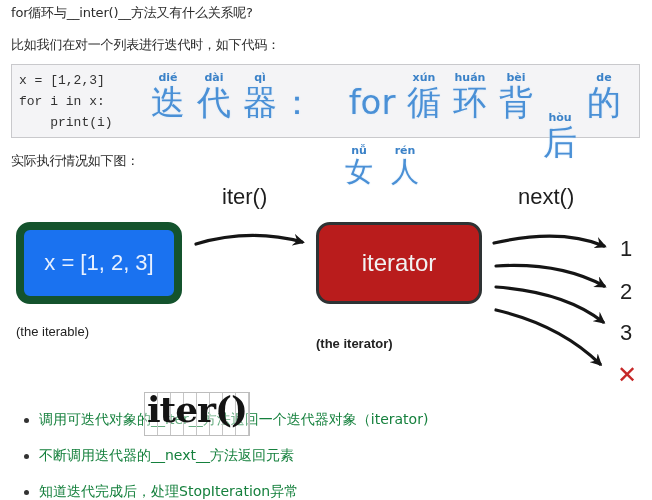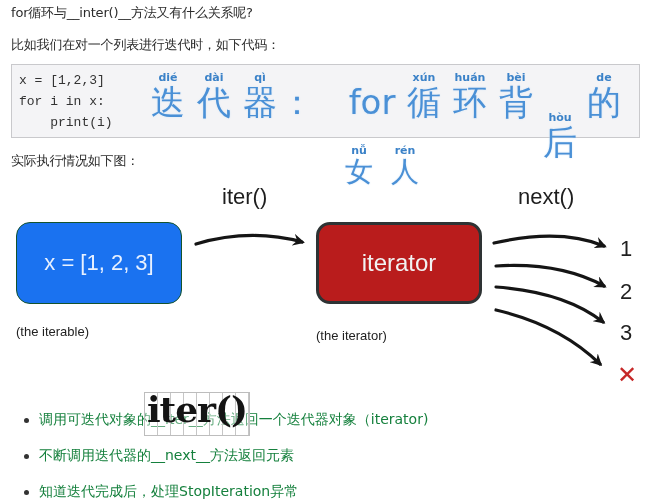--- a/index.html
+++ b/index.html
@@ -21,21 +21,21 @@
     left:7px; top:5px; white-space:pre;
   }
   .hw { color:#3d86cf; font-family:"DejaVu Sans",sans-serif; }
   .pinyin { font-size:11px; font-weight:bold; color:#3b82c8; text-align:center; }
   .hanzi { font-size:34px; color:#4a90d6; text-align:center; line-height:36px; text-shadow:0 0 2px #cfe3f6; }
   .diagram-label { font-family:"Liberation Sans",sans-serif; color:#1e1e1e; }
   .box {
     border-radius:14px; box-sizing:border-box; display:flex; align-items:center; justify-content:center;
     font-family:"Liberation Sans",sans-serif;
   }
-  .box-blue { left:16px; top:222px; width:166px; height:82px; background:#1a72f0; border:1px solid #14532d; color:#e8f1ff; font-size:22px; }
+  .box-blue { left:16px; top:222px; width:166px; height:82px; background:#1a72f0; border:8px solid #14532d; color:#e8f1ff; font-size:22px; }
   .box-gray { left:316px; top:222px; width:166px; height:82px; background:#b91c1c; border:3px solid #2e3334; color:#f2f2f2; font-size:24px; }
   .caption { font-size:13px; color:#222; font-family:"Liberation Sans",sans-serif; text-align:left; }
   .outnum { font-size:22px; color:#1f1f1f; font-family:"Liberation Sans",sans-serif; }
   .bullets { left:24px; top:403px; }
   .bullet-item { position:absolute; left:0; white-space:nowrap; font-size:14px; color:#15803d; }
   .bullet-item .dot { display:inline-block; width:5px; height:5px; background:#333; border-radius:50%; margin-right:10px; vertical-align:middle; }
   .overlay {
     left:144px; top:392px; width:106px; height:44px;
     background:rgba(255,255,255,0.35);
     border:1px solid #bdbdbd; box-sizing:border-box;
@@ -113,21 +113,21 @@
 <div class="abs diagram-label" style="left:518px; top:184px; font-size:22px;">next()</div>
 
 <div class="abs box box-blue">
   <span>x = [1, 2, 3]</span>
 </div>
 <div class="abs caption" style="left:16px; top:324px; width:166px;">(the iterable)</div>
 
 <div class="abs box box-gray">
   <span>iterator</span>
 </div>
-<div class="abs caption" style="left:316px; top:328px; width:166px;">(the iterator)</div>
+<div class="abs caption" style="left:316px; top:336px; width:166px;font-weight:bold;">(the iterator)</div>
 
 <svg class="abs" style="left:0; top:0;" width="652" height="500">
   <defs>
     <marker id="ah" markerWidth="12" markerHeight="12" refX="9" refY="6" orient="auto" markerUnits="userSpaceOnUse">
       <path d="M0,0 L12,6 L0,12 L4,6 Z" fill="#151515"></path>
     </marker>
   </defs>
   <g fill="none" stroke="#151515" stroke-width="3.2" stroke-linecap="round">
     <path d="M196,244 Q250,228 302,242" marker-end="url(#ah)"></path>
     <path d="M494,243 Q560,228 604,246" marker-end="url(#ah)"></path>

